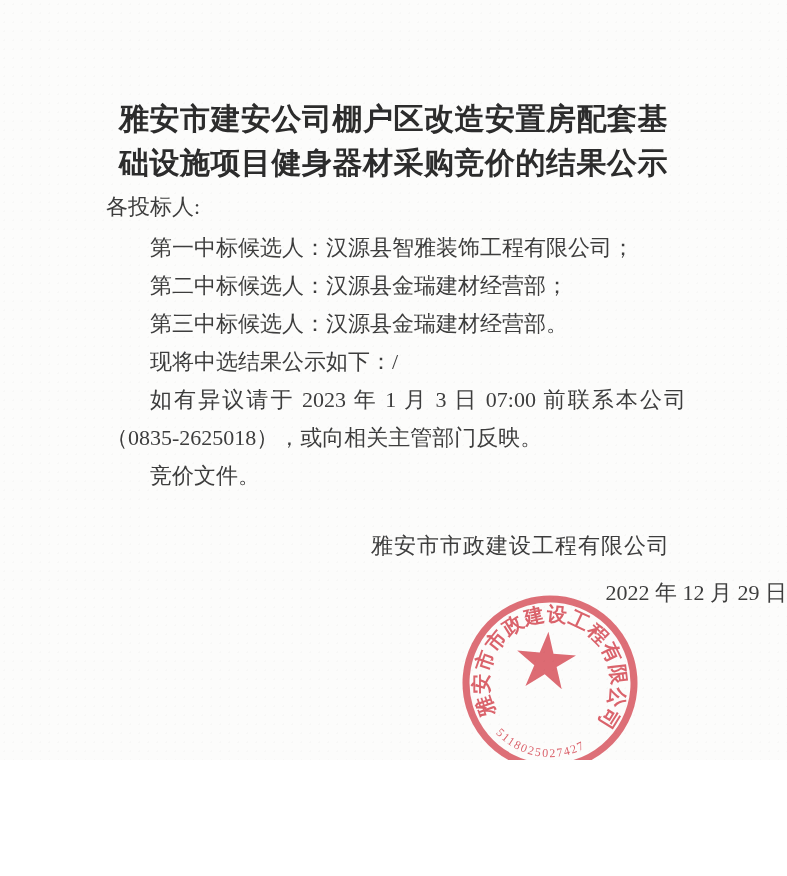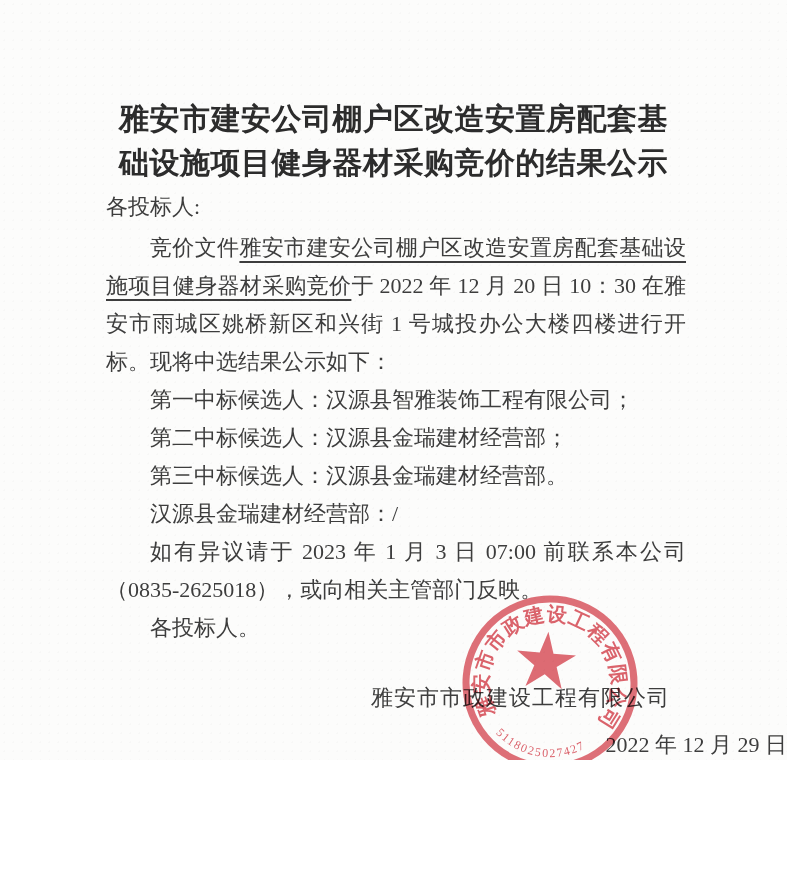--- a/index.html
+++ b/index.html
@@ -92,29 +92,28 @@
 <div class="page">
 
   <h1 class="title">
     <span class="title-line">雅安市建安公司棚户区改造安置房配套基</span>
     <span class="title-line">础设施项目健身器材采购竞价的结果公示</span>
   </h1>
 
   <p class="salutation">各投标人:</p>
 
   <div class="body-text">
-    <p class="para"><span>竞价文件</span><span class="underline">雅安市建安公司棚户区改造安置房配套基础设施项目健身器材采购竞价</span><span>于 2022 年 12 月 20 日 10：30 在雅安市雨城区姚桥新区和兴街 1 号城投办公大楼四楼进行开标。现将中选结果公示如下：</span></p>
 
     <p class="para">第一中标候选人：汉源县智雅装饰工程有限公司；</p>
     <p class="para">第二中标候选人：汉源县金瑞建材经营部；</p>
     <p class="para">第三中标候选人：汉源县金瑞建材经营部。</p>
-    <p class="para">汉源县金瑞建材经营部：/</p>
+    <p class="para">现将中选结果公示如下：/</p>
 
     <p class="para">如有异议请于 2023 年 1 月 3 日 07:00 前联系本公司（0835-2625018），或向相关主管部门反映。</p>
-    <p class="para">各投标人。</p>
+    <p class="para">竞价文件。</p>
   </div>
 
   <p class="sig-company">雅安市市政建设工程有限公司</p>
   <p class="sig-date">2022 年 12 月 29 日</p>
 
   <svg class="seal" viewBox="0 0 220 220" width="220" height="220" xmlns="http://www.w3.org/2000/svg">
     <defs>
       <path id="sealTopArc" d="M 59.2,145.6 A 62,62 0 1 1 160.8,145.6" fill="none"></path>
       <path id="sealBottomArc" d="M 53.3,157.6 A 74,74 0 0 0 166.7,157.6" fill="none"></path>
     </defs>

